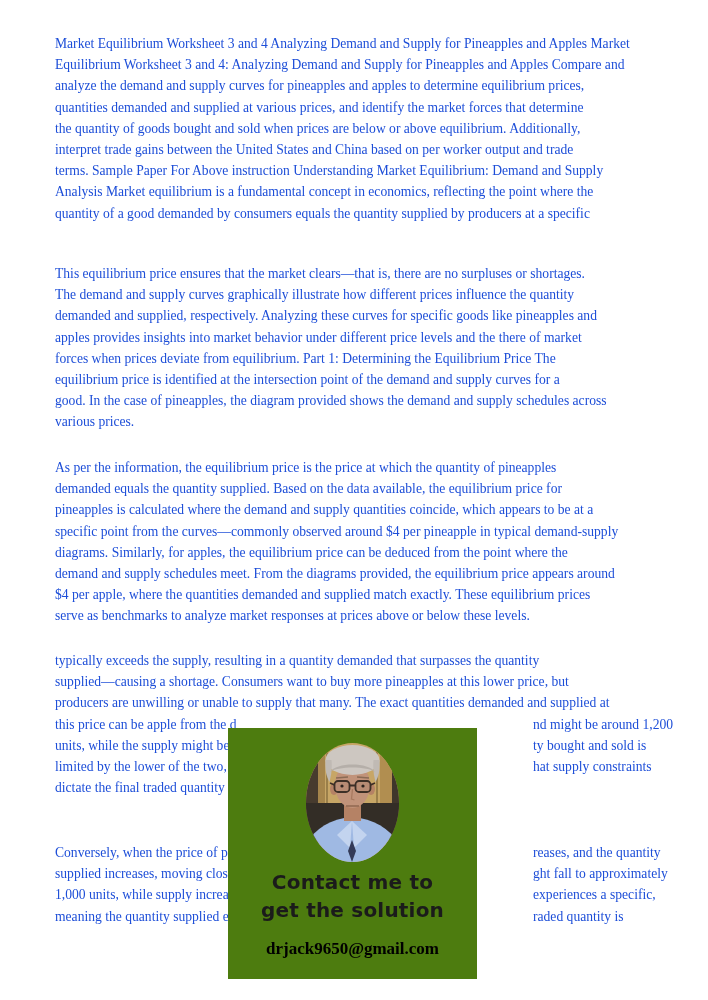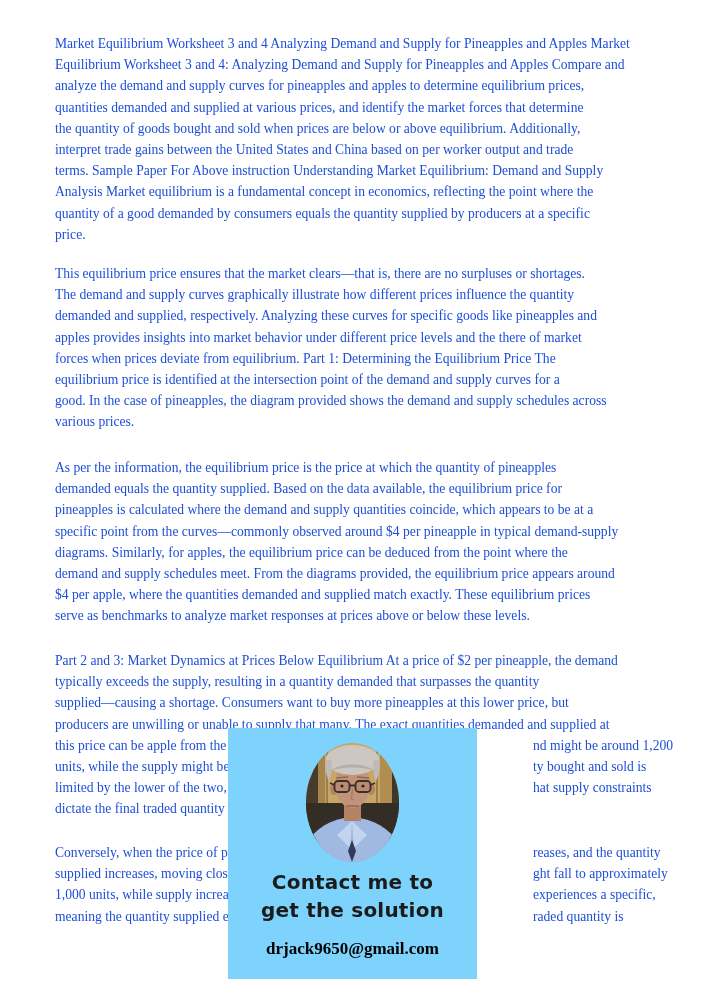--- a/index.html
+++ b/index.html
@@ -40,21 +40,20 @@
   <section class="para" style="top:33px">
     <div class="ln">Market Equilibrium Worksheet 3 and 4 Analyzing Demand and Supply for Pineapples and Apples Market</div>
     <div class="ln">Equilibrium Worksheet 3 and 4: Analyzing Demand and Supply for Pineapples and Apples Compare and</div>
     <div class="ln">analyze the demand and supply curves for pineapples and apples to determine equilibrium prices,</div>
     <div class="ln">quantities demanded and supplied at various prices, and identify the market forces that determine</div>
     <div class="ln">the quantity of goods bought and sold when prices are below or above equilibrium. Additionally,</div>
     <div class="ln">interpret trade gains between the United States and China based on per worker output and trade</div>
     <div class="ln">terms. Sample Paper For Above instruction Understanding Market Equilibrium: Demand and Supply</div>
     <div class="ln">Analysis Market equilibrium is a fundamental concept in economics, reflecting the point where the</div>
     <div class="ln">quantity of a good demanded by consumers equals the quantity supplied by producers at a specific</div>
-    <div class="ln">price.</div>
   </section>
 
   <section class="para" style="top:263px">
     <div class="ln">This equilibrium price ensures that the market clears—that is, there are no surpluses or shortages.</div>
     <div class="ln">The demand and supply curves graphically illustrate how different prices influence the quantity</div>
     <div class="ln">demanded and supplied, respectively. Analyzing these curves for specific goods like pineapples and</div>
     <div class="ln">apples provides insights into market behavior under different price levels and the there of market</div>
     <div class="ln">forces when prices deviate from equilibrium. Part 1: Determining the Equilibrium Price The</div>
     <div class="ln">equilibrium price is identified at the intersection point of the demand and supply curves for a</div>
     <div class="ln">good. In the case of pineapples, the diagram provided shows the demand and supply schedules across</div>
@@ -66,21 +65,20 @@
     <div class="ln">demanded equals the quantity supplied. Based on the data available, the equilibrium price for</div>
     <div class="ln">pineapples is calculated where the demand and supply quantities coincide, which appears to be at a</div>
     <div class="ln">specific point from the curves—commonly observed around $4 per pineapple in typical demand-supply</div>
     <div class="ln">diagrams. Similarly, for apples, the equilibrium price can be deduced from the point where the</div>
     <div class="ln">demand and supply schedules meet. From the diagrams provided, the equilibrium price appears around</div>
     <div class="ln">$4 per apple, where the quantities demanded and supplied match exactly. These equilibrium prices</div>
     <div class="ln">serve as benchmarks to analyze market responses at prices above or below these levels.</div>
   </section>
 
   <section class="para" style="top:650px">
-    <div class="ln">Part 2 and 3: Market Dynamics at Prices Below Equilibrium At a price of $2 per pineapple, the demand</div>
     <div class="ln">typically exceeds the supply, resulting in a quantity demanded that surpasses the quantity</div>
     <div class="ln">supplied—causing a shortage. Consumers want to buy more pineapples at this lower price, but</div>
     <div class="ln">producers are unwilling or unable to supply that many. The exact quantities demanded and supplied at</div>
     <div class="ln">
       <span class="lft">this price can be apple from the d</span>
       <span class="rgt">nd might be around 1,200</span>
     </div>
     <div class="ln">
       <span class="lft">units, while the supply might be</span>
       <span class="rgt">ty bought and sold is</span>
@@ -107,21 +105,21 @@
     <div class="ln">
       <span class="lft">1,000 units, while supply increa</span>
       <span class="rgt">experiences a specific,</span>
     </div>
     <div class="ln">
       <span class="lft">meaning the quantity supplied e</span>
       <span class="rgt">raded quantity is</span>
     </div>
   </section>
 
-  <aside class="card" style="background:#7dd3fc">
+  <aside class="card" style="background:#4d7c0f">
     <div class="avatar">
       <svg width="93" height="119" viewBox="0 0 93 119" xmlns="http://www.w3.org/2000/svg">
 
         <rect x="0" y="0" width="93" height="119" fill="#c7a666"></rect>
         <rect x="0" y="0" width="12" height="119" fill="#473b2e"></rect>
         <rect x="12" y="0" width="7" height="119" fill="#a5854c"></rect>
         <rect x="74" y="0" width="12" height="119" fill="#b18e50"></rect>
         <rect x="86" y="0" width="7" height="119" fill="#3f362b"></rect>
         <rect x="20" y="0" width="2" height="119" fill="#9a7f4a"></rect>
         <rect x="70" y="0" width="2" height="119" fill="#9a7f4a"></rect>

